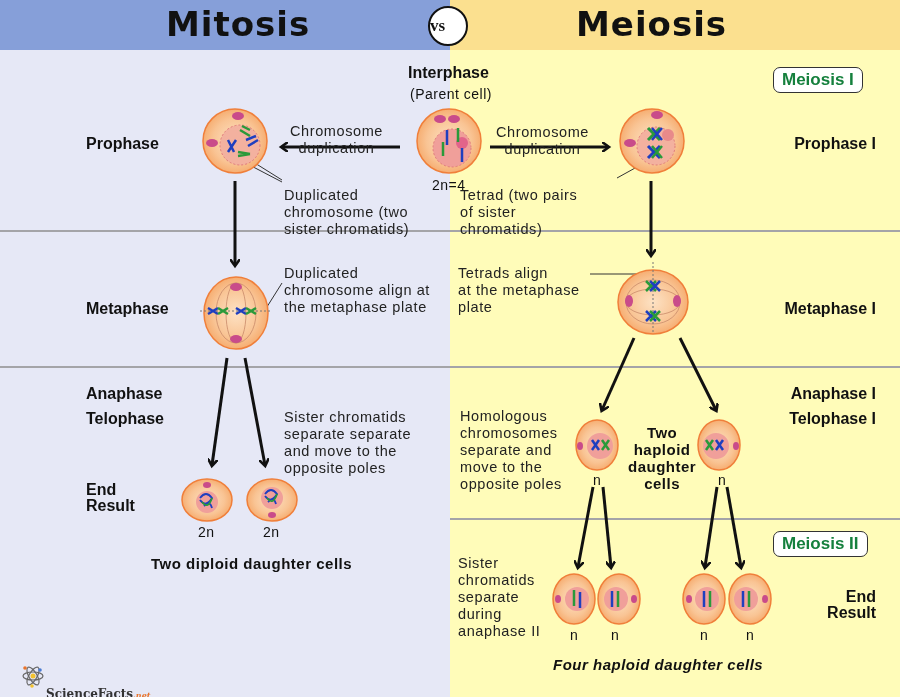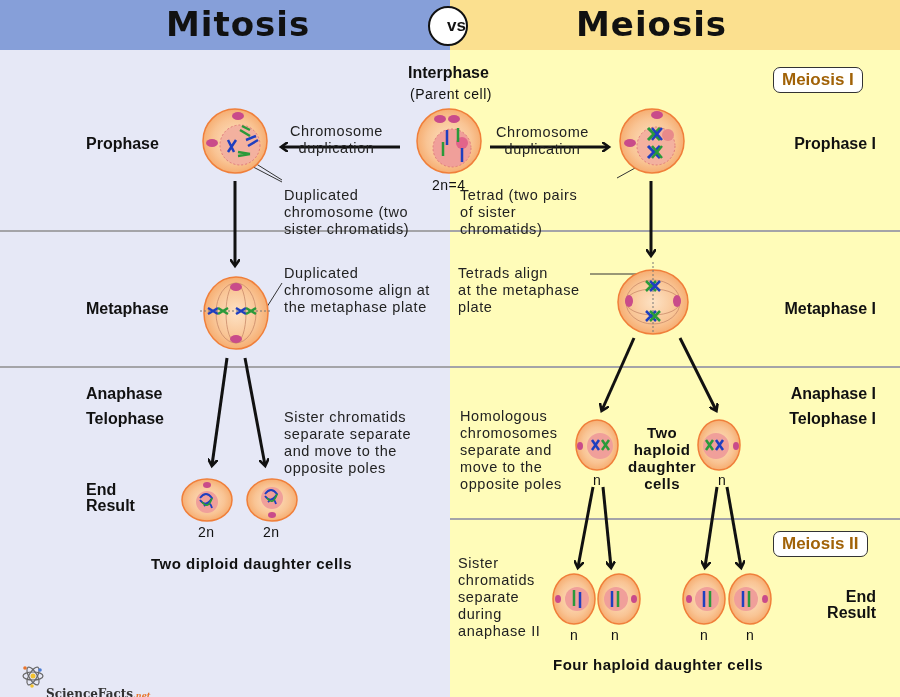--- a/index.html
+++ b/index.html
@@ -3,26 +3,26 @@
 <meta charset="utf-8">
 <style>
   * { box-sizing: border-box; margin: 0; padding: 0; }
   body { width: 900px; height: 697px; position: relative; overflow: hidden; font-family: "Liberation Sans", sans-serif; background: #fff; }
   .abs { position: absolute; }
   .hdr-left { left: 0; top: 0; width: 450px; height: 50px; background: #869fd9; }
   .hdr-right { left: 450px; top: 0; width: 450px; height: 50px; background: #fbe08f; }
   .bg-left { left: 0; top: 50px; width: 450px; height: 647px; background: #e6e8f6; }
   .bg-right { left: 450px; top: 50px; width: 450px; height: 647px; background: #fffcb9; }
   .title { font-family: "DejaVu Sans", sans-serif; font-weight: bold; font-size: 34px; color: #111; top: 4px; letter-spacing: 1px; }
-  .vs { left: 428px; top: 6px; width: 40px; height: 40px; border-radius: 50%; background: #fff; border: 2px solid #111; font-family: Liberation Sans, sans-serif; font-weight: bold; font-size: 17px; text-align: right; line-height: 35px; color:#111; }
+  .vs { left: 428px; top: 6px; width: 40px; height: 40px; border-radius: 50%; background: #fff; border: 2px solid #111; font-family: Liberation Serif, serif; font-weight: bold; font-size: 17px; text-align: left; line-height: 35px; color:#111; }
   .divider { height: 2px; background: #a4a4a8; }
   .phase { font-weight: bold; font-size: 16px; color: #111; }
   .note { font-size: 14.5px; color: #222; line-height: 17px; letter-spacing: 0.6px; white-space: pre; margin-top: 15px; }
   .bold-note { font-weight: bold; font-size: 15px; color: #111; line-height: 17px; text-align: center; white-space: pre; letter-spacing: 0.5px; }
-  .badge { border: 1.5px solid #333; border-radius: 7px; background: #fff; font-weight: bold; font-size: 17px; padding: 2px 8px; color: #a16207; }
+  .badge { border: 1.5px solid #333; border-radius: 7px; background: #fff; font-weight: bold; font-size: 17px; padding: 2px 8px; color: #15803d; }
   .label { font-size: 14px; color: #111; letter-spacing: 0.5px; }
   svg.overlay { position: absolute; left: 0; top: 0; }
   .logo { left: 24px; top: 667px; font-family: "DejaVu Serif", serif; font-size: 12px; font-weight: bold; color: #333; margin-top: 20px; }
   .logo .net { color: #e8742c; font-size: 8px; font-style: italic; }
 </style>
 </head>
 <body>
 
 <div class="abs hdr-left"></div>
 <div class="abs hdr-right"></div>
@@ -267,17 +267,17 @@
 haploid
 daughter
 cells</div>
 <div class="abs label" style="left:593px;top:472px;">n</div>
 <div class="abs label" style="left:718px;top:472px;">n</div>
 
 <div class="abs label" style="left:570px;top:627px;">n</div>
 <div class="abs label" style="left:611px;top:627px;">n</div>
 <div class="abs label" style="left:700px;top:627px;">n</div>
 <div class="abs label" style="left:746px;top:627px;">n</div>
-<div class="abs bold-note" style="left:553px;top:656px;">Four haploid daughter cells</div>
+<div class="abs bold-note" style="left:553px;top:656px;font-style:italic;">Four haploid daughter cells</div>
 
 <div class="abs logo" style="left:46px;">
   <span>ScienceFacts</span><span class="net">.net</span>
 </div>
 
 </body></html>

